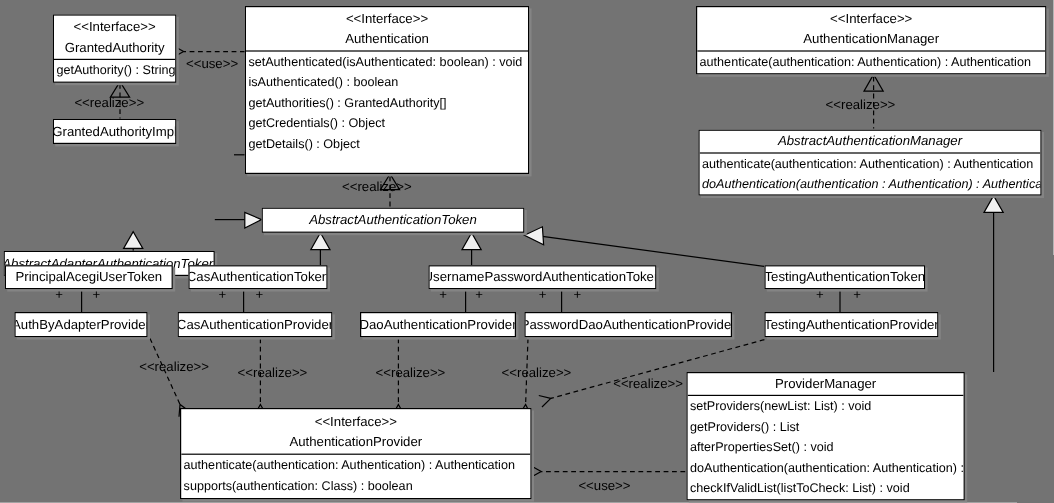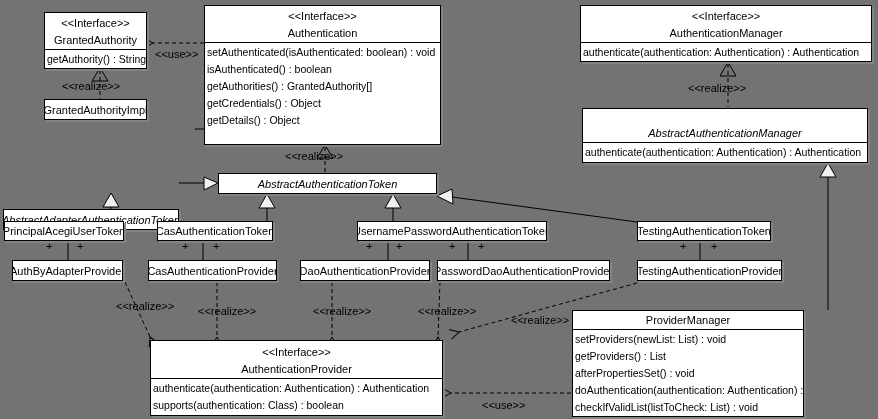--- a/index.html
+++ b/index.html
@@ -108,38 +108,38 @@
     <div class="hdr">
       <div class="stereo">&lt;&lt;Interface&gt;&gt;</div>
       <div class="cname">AuthenticationManager</div>
     </div>
     <div class="sec">
       <div class="m">authenticate(authentication: Authentication) : Authentication</div>
     </div>
   </div>
 
   <div class="cls" style="left:582px;top:108px;width:286px;height:55px;">
-    <div class="hdr" style="padding-top:16px;">
+    <div class="hdr" style="padding-top:1px;">
       <div class="cname it">AbstractAuthenticationManager</div>
     </div>
     <div class="sec">
       <div class="m">authenticate(authentication: Authentication) : Authentication</div>
       <div class="m it">doAuthentication(authentication : Authentication) : Authentication</div>
     </div>
   </div>
 
   <div class="cls one" style="left:3px;top:173px;width:176px;height:21px;margin-top:36px;">
     <div class="cname it">AbstractAdapterAuthenticationToken</div>
   </div>
 
   <div class="cls one" style="left:218px;top:173px;width:219px;height:21px;">
     <div class="cname it">AbstractAuthenticationToken</div>
   </div>
 
-  <div class="cls one" style="left:4px;top:221px;width:120px;height:20px;">
+  <div class="cls one" style="left:4px;top:221px;width:140px;height:20px;">
     <div class="cname">PrincipalAcegiUserToken</div>
   </div>
 
   <div class="cls one" style="left:157px;top:221px;width:116px;height:20px;">
     <div class="cname">CasAuthenticationToken</div>
   </div>
 
   <div class="cls one" style="left:357px;top:221px;width:190px;height:20px;">
     <div class="cname">UsernamePasswordAuthenticationToken</div>
   </div>

